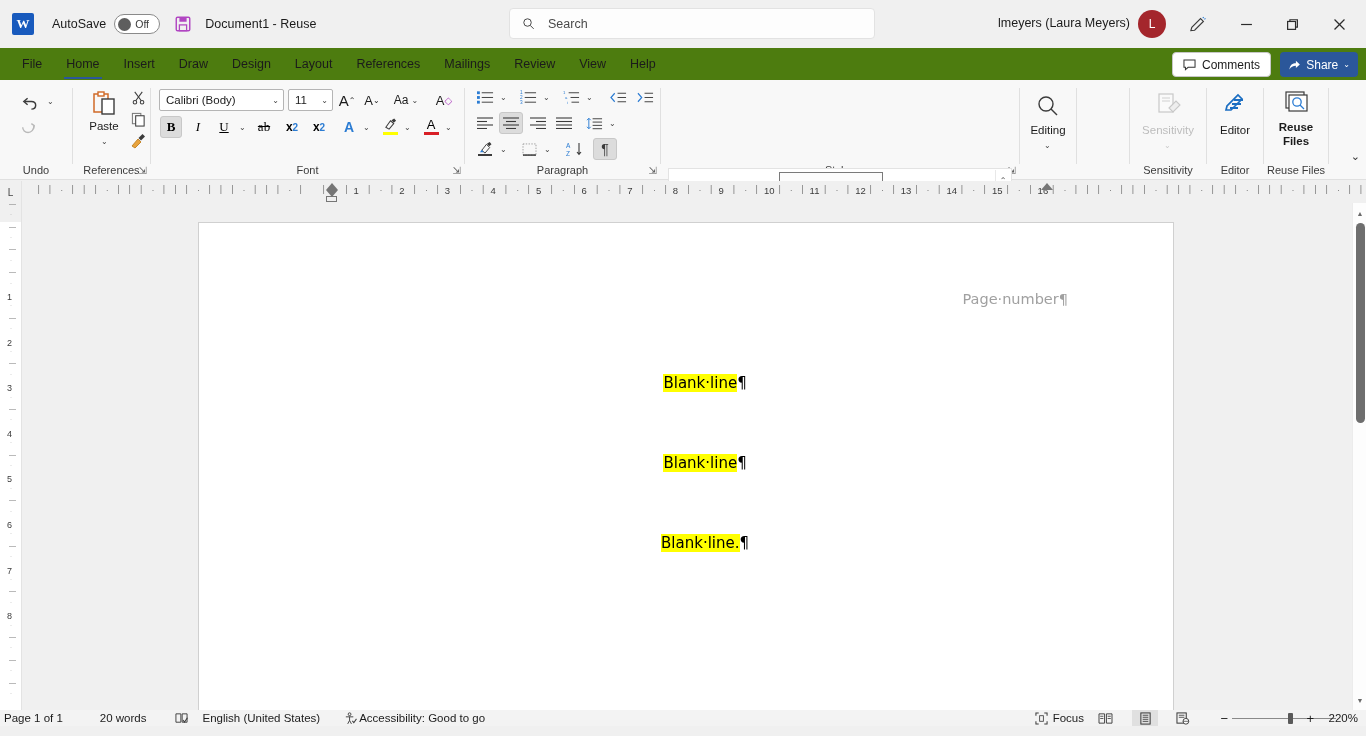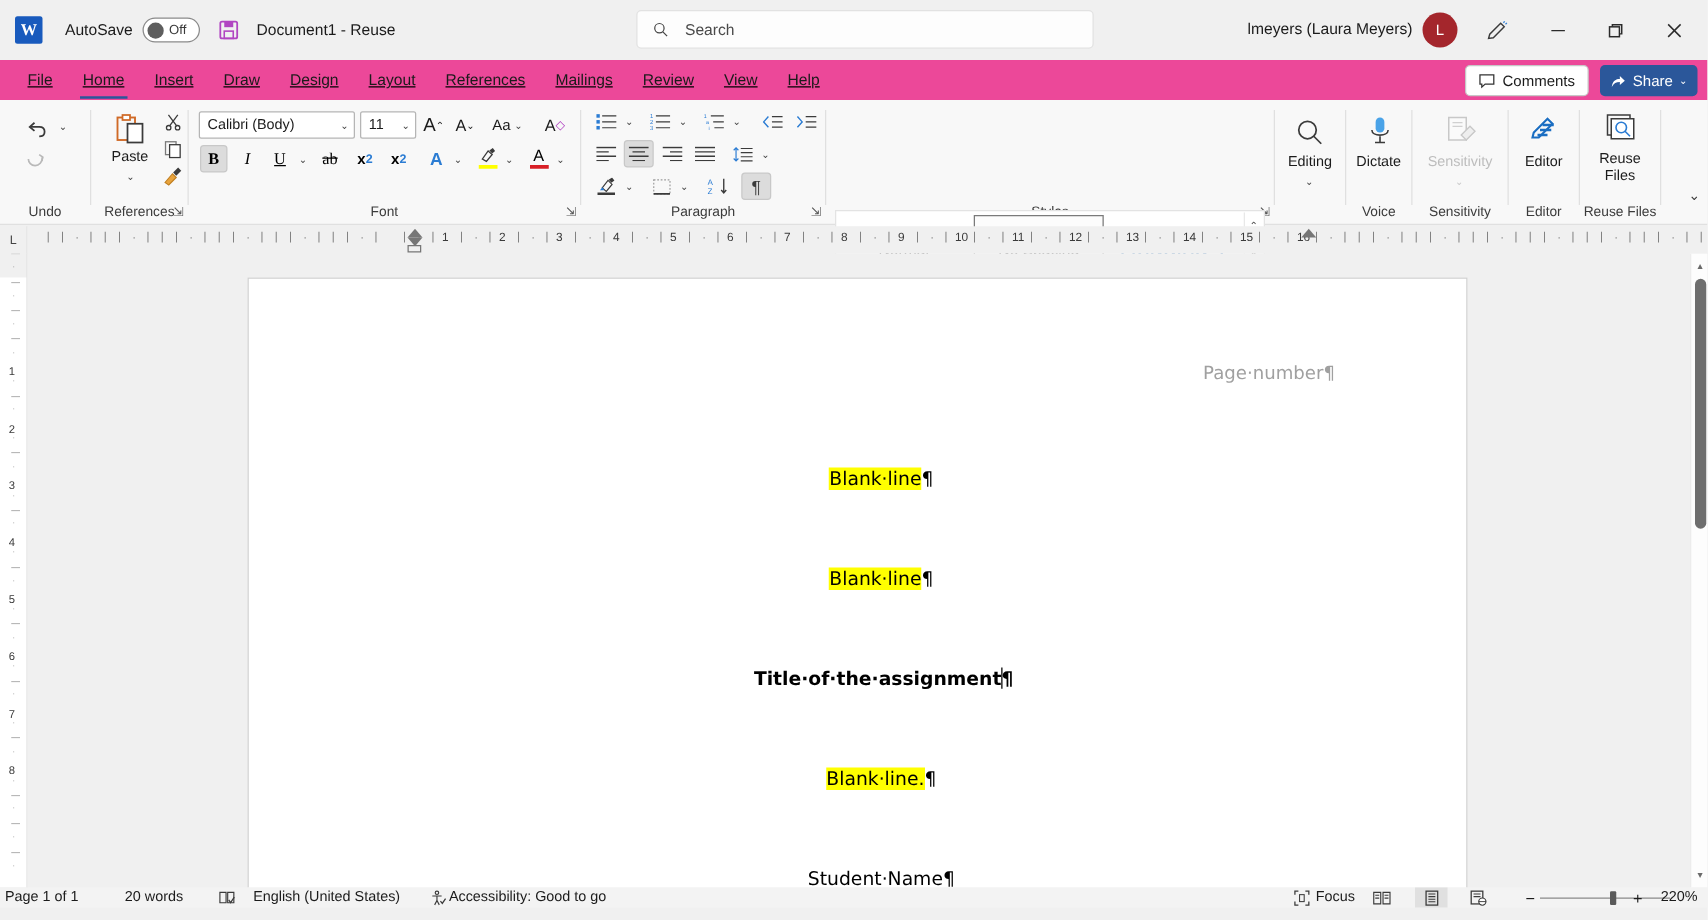--- a/index.html
+++ b/index.html
@@ -57,21 +57,21 @@
     display: flex; align-items: center; justify-content: center;
   }
   .tb-btn.pen { right: 146px; }
   .tb-btn.min { right: 97px; }
   .tb-btn.max { right: 51px; }
   .tb-btn.close { right: 4px; }
 
   
   .tabbar {
     position: absolute; top: 48px; left: 0; width: 1366px; height: 32px;
-    background: #ec4899; display: flex; align-items: center; text-decoration: underline;
+    background: #4d7c0f; display: flex; align-items: center;
   }
   .tab {
     height: 32px; padding: 0 12px; font-size: 12.5px; color: #1b1b1b;
     display: flex; align-items: center; position: relative; white-space: nowrap;
   }
   .tab:first-child { margin-left: 10px; }
   .tab.active { font-weight: normal; }
   .tab.active::after {
     content:""; position: absolute; bottom: 1px; left: 10px; right: 10px;
     height: 2px; background: #2b579a;
@@ -545,32 +545,20 @@
         <svg width="24" height="24" viewBox="0 0 24 24">
             <circle cx="10" cy="10" r="7" fill="none" stroke="#3b3b3b" stroke-width="1.4"></circle>
             <line x1="15" y1="15" x2="21" y2="21" stroke="#3b3b3b" stroke-width="1.4"></line>
           </svg>
       </div>
       <div style="position:absolute;left:0;top:44px;width:56px;text-align:center;font-size:11.5px;color:#1b1b1b;">Editing</div>
       <span class="chev" style="position:absolute;left:24px;top:61px;">⌄</span>
     </div>
     <div class="grp-sep" style="left:1076px;"></div>
 
-    <div class="grp" style="left:1077px; width:52px;">
-      <div class="icon-btn" style="position:absolute;left:14px;top:10px;width:26px;height:30px;">
-        <svg width="20" height="26" viewBox="0 0 20 26">
-            <rect x="6.5" y="2" width="7" height="12" rx="3.5" fill="#4aa3e8"></rect>
-            <path d="M3.5 12 C3.5 17.5 16.5 17.5 16.5 12" fill="none" stroke="#3b3b3b" stroke-width="1.3"></path>
-            <line x1="10" y1="17" x2="10" y2="22" stroke="#3b3b3b" stroke-width="1.3"></line>
-            <line x1="6" y1="22" x2="14" y2="22" stroke="#3b3b3b" stroke-width="1.3"></line>
-          </svg>
-      </div>
-      <div style="position:absolute;left:0;top:44px;width:52px;text-align:center;font-size:11.5px;color:#1b1b1b;">Dictate</div>
-      <div class="grp-label">Voice</div>
-    </div>
     <div class="grp-sep" style="left:1129px;"></div>
 
     <div class="grp" style="left:1130px; width:76px;">
       <div class="icon-btn" style="position:absolute;left:24px;top:10px;width:30px;height:28px;">
         <svg width="26" height="24" viewBox="0 0 26 24">
             <rect x="3" y="2" width="14" height="18" fill="#fafafa" stroke="#c8c8c8" stroke-width="1.2"></rect>
             <line x1="6" y1="6" x2="14" y2="6" stroke="#d0d0d0" stroke-width="1"></line>
             <line x1="6" y1="9" x2="14" y2="9" stroke="#d0d0d0" stroke-width="1"></line>
             <path d="M13 16 L20 9 L24 13 L17 20 Z" fill="#eee" stroke="#c8c8c8" stroke-width="1.1"></path>
           </svg>
@@ -597,21 +585,21 @@
 
     <div class="grp" style="left:1264px; width:64px;">
       <div class="icon-btn" style="position:absolute;left:18px;top:8px;width:30px;height:28px;">
         <svg width="26" height="24" viewBox="0 0 26 24">
             <rect x="2" y="2" width="18" height="16" fill="none" stroke="#3b3b3b" stroke-width="1.2"></rect>
             <rect x="5" y="5" width="18" height="16" fill="#fff" stroke="#3b3b3b" stroke-width="1.2"></rect>
             <circle cx="13" cy="12" r="4.2" fill="none" stroke="#2b7cd3" stroke-width="1.3"></circle>
             <line x1="16" y1="15" x2="20" y2="19" stroke="#2b7cd3" stroke-width="1.3"></line>
           </svg>
       </div>
-      <div style="position:absolute;left:0;top:40px;width:64px;text-align:center;font-size:11.5px;color:#1b1b1b;line-height:14px;">
+      <div style="position:absolute;left:0;top:40px;width:64px;text-align:center;font-size:11.5px;color:#1b1b1b;line-height:14px;font-weight:bold;">
         <div>Reuse</div>
         <div>Files</div>
       </div>
       <div class="grp-label">Reuse Files</div>
     </div>
     <div class="grp-sep" style="left:1328px;"></div>
     <span class="ribbon-collapse">⌄</span>
   </div>
 
   <div class="corner-tab">L</div>
@@ -794,28 +782,22 @@
       <div class="hdr-line" style="margin-top:52px;">
         <span>Page·number</span><span class="pilcrow">¶</span>
       </div>
 
       <div class="pg-line" style="margin-top:33px;">
         <span class="hl">Blank·line</span><span class="pilcrow">¶</span>
       </div>
       <div class="pg-line" style="margin-top:26px;">
         <span class="hl">Blank·line</span><span class="pilcrow">¶</span>
       </div>
-      <div class="pg-line bold" style="margin-top:26px;">
-        <span>Title·of·the·assignment</span><span class="caret"></span><span class="pilcrow">¶</span>
-      </div>
       <div class="pg-line" style="margin-top:26px;">
         <span class="hl">Blank·line.</span><span class="pilcrow">¶</span>
-      </div>
-      <div class="pg-line" style="margin-top:26px;">
-        <span>Student·Name</span><span class="pilcrow">¶</span>
       </div>
 
     </div>
   </div>
 
   <div class="vscroll">
     <div class="vs-arrow" style="top:2px;">▲</div>
     <div class="vs-thumb" style="top:20px; height:200px;"></div>
     <div class="vs-arrow" style="bottom:2px;">▼</div>
   </div>

